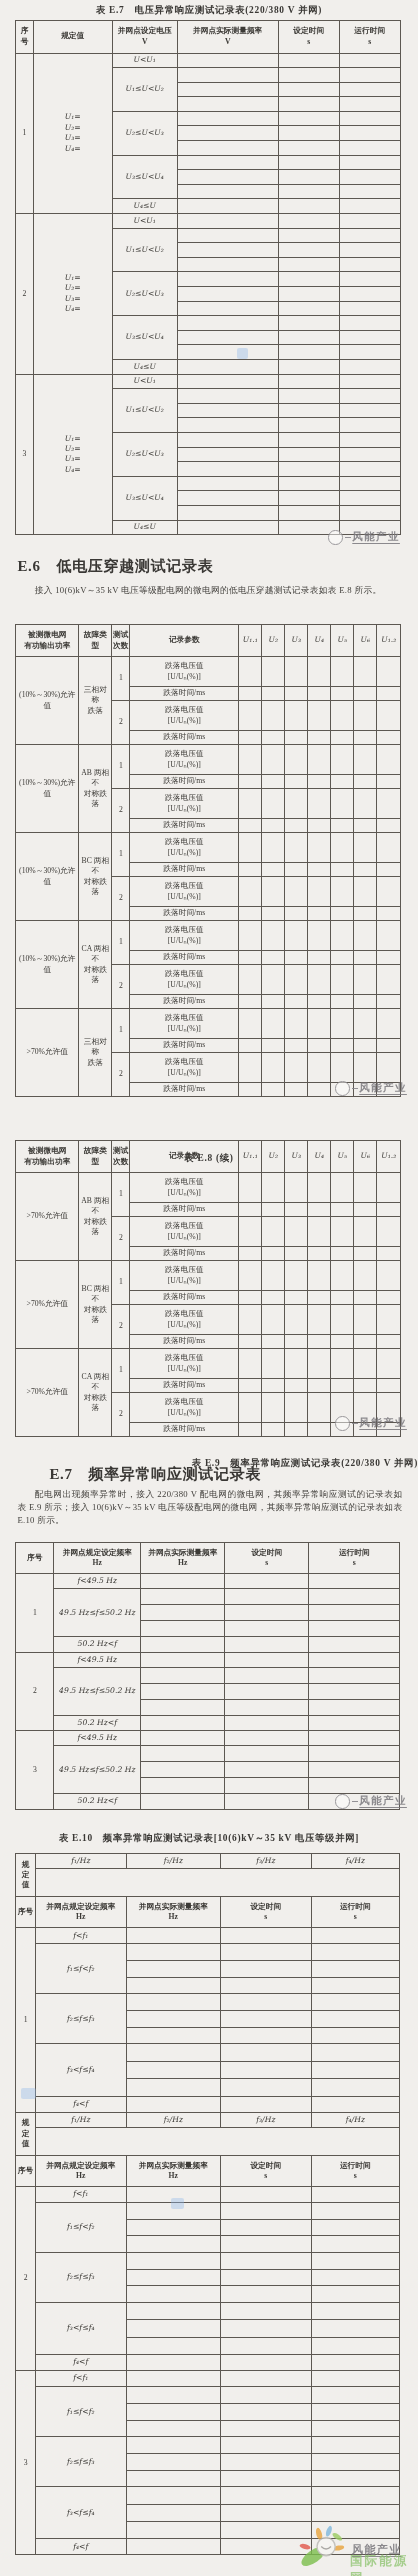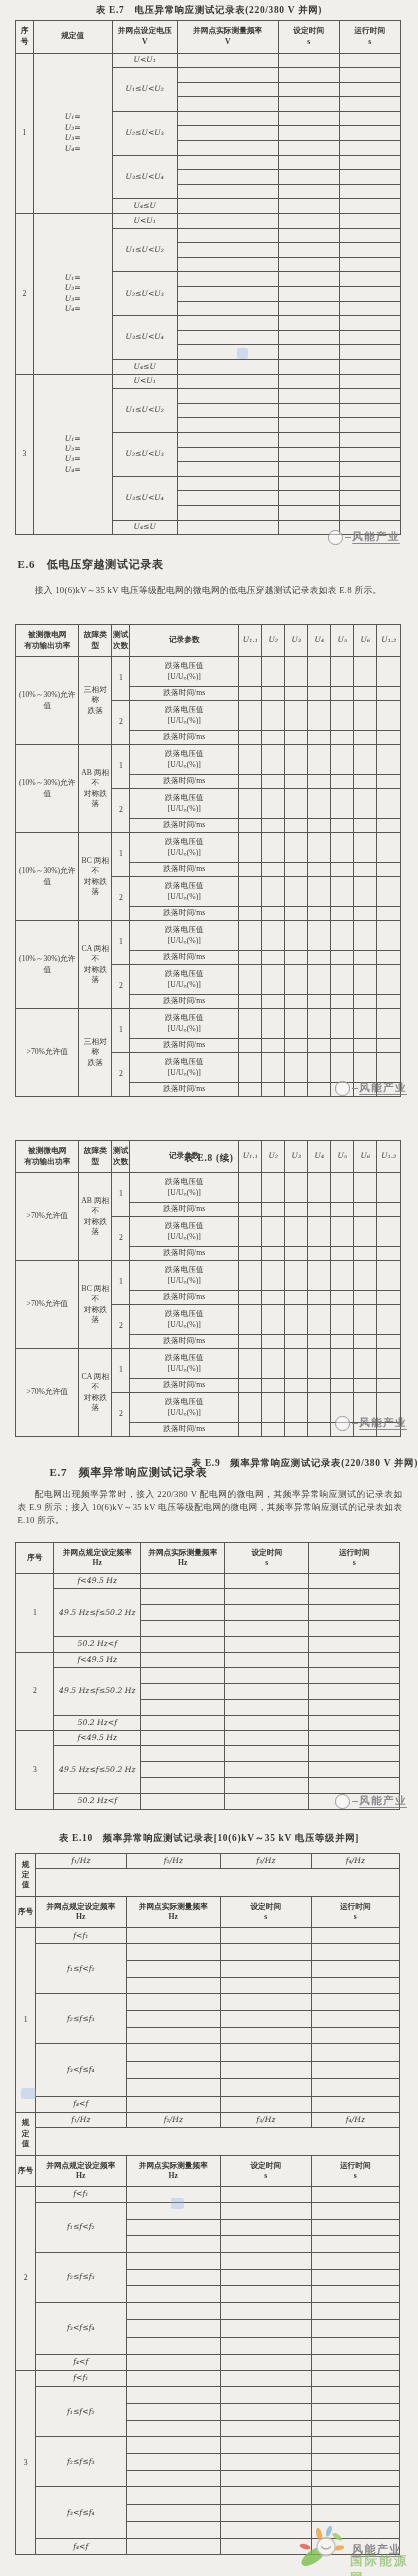--- a/index.html
+++ b/index.html
@@ -1,21 +1,21 @@
 <!DOCTYPE html>
 <html style="font-size:11px"><head>
 <meta charset="utf-8">
 <style>
   html,body{margin:0;padding:0;}
   body{font-family:"Liberation Serif",serif;}
   #page{position:relative;width:418px;height:2576px;background:#f1efec;overflow:hidden;}
 
   .tbl-title{position:absolute;left:0;width:418px;text-align:center;font-weight:bold;
              font-size:9.4px;color:#3a3835;letter-spacing:0.7px;}
-  .sec-heading{position:absolute;left:17.4px;font-weight:bold;font-size:11px;color:#3a3835;letter-spacing:0.7px;text-align:right;}
+  .sec-heading{position:absolute;left:17.4px;font-weight:bold;font-size:15px;color:#3a3835;letter-spacing:0.7px;text-align:right;}
   .para{position:absolute;left:17.4px;width:385px;font-size:8.7px;color:#403e3a;line-height:13.2px;
         text-indent:2em;text-align:justify;letter-spacing:0.3px;}
 
   table.doc-table{position:absolute;border-collapse:collapse;table-layout:fixed;
                   border:1.7px solid #35322d;}
   table.doc-table td{border:0.7px solid #5c5751;font-size:7.7px;color:#3c3a36;text-align:center;
                      vertical-align:middle;padding:0 0.7px;overflow:hidden;white-space:pre-line;line-height:1.35;}
   td.hd{font-weight:bold;font-size:8px;line-height:1.6;}
   td.hb{border-bottom-width:1.4px;border-bottom-color:#35322d;}
   td.mh{font-family:"DejaVu Serif",serif;font-style:italic;font-size:7.7px;}

